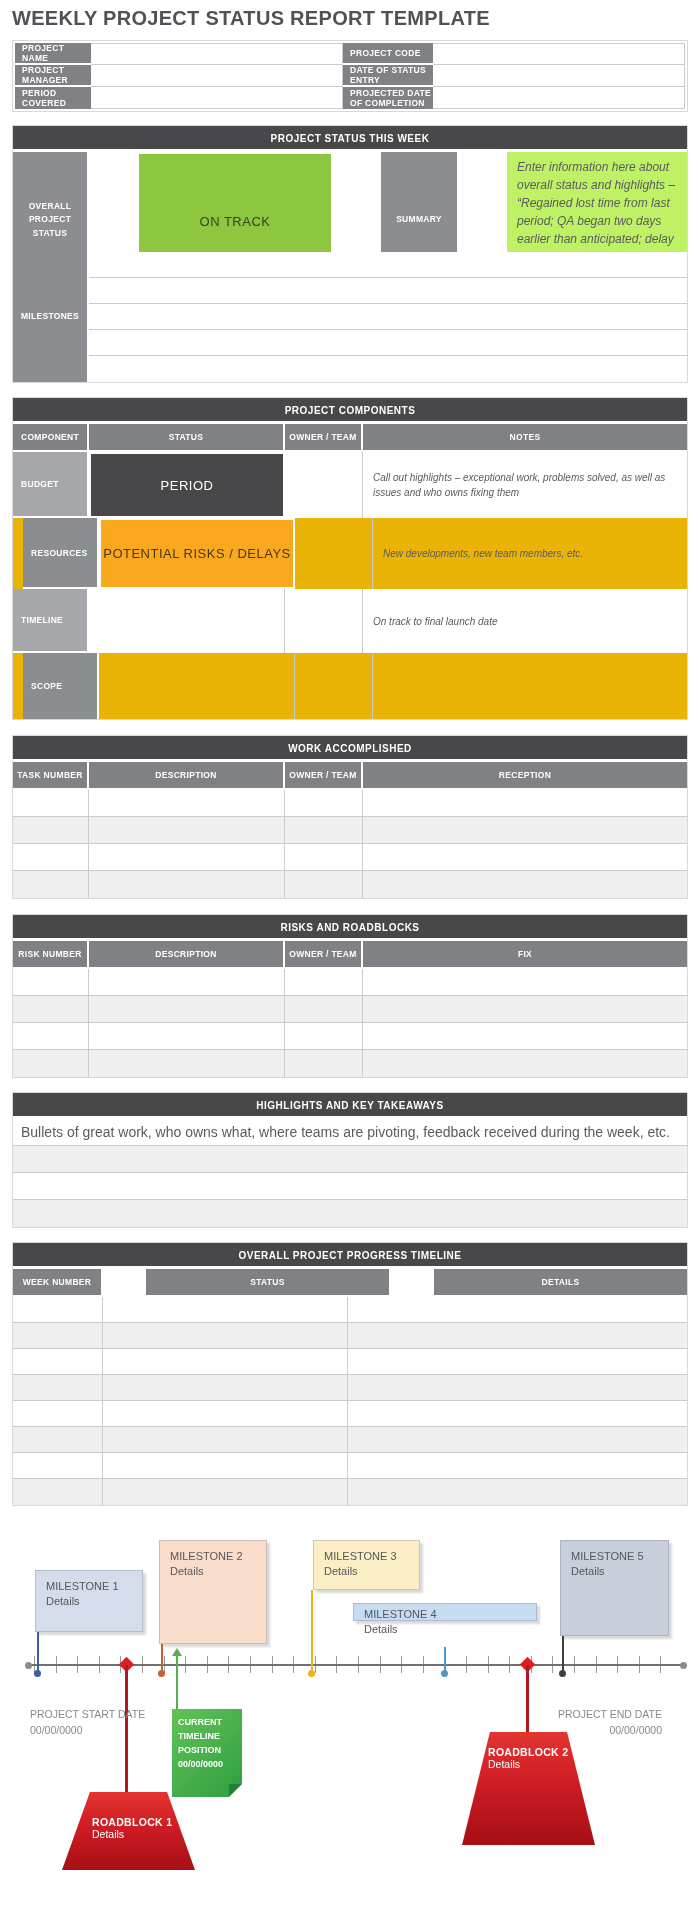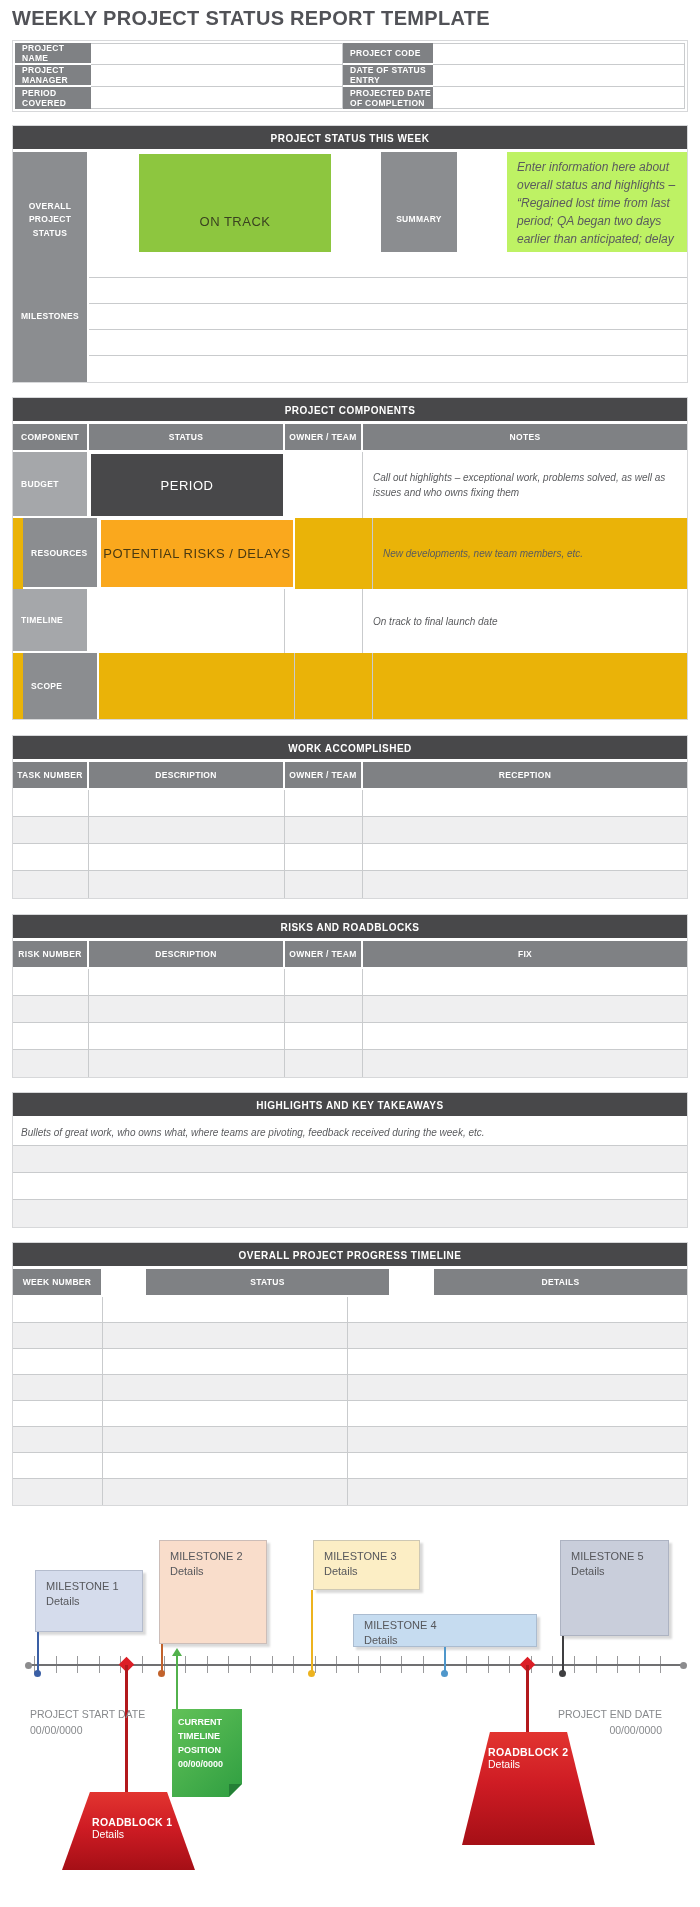--- a/index.html
+++ b/index.html
@@ -67,21 +67,21 @@
   .row-h1 { height: 66px; } .row-h2 { height: 71px; } .row-h3 { height: 64px; } .row-h4 { height: 66px; }
   .rowbg { background: #eab308; padding-left: 10px; }
   .comp-row .wbg { background: #fff; }
 
   
   .work-sec, .risks-sec { margin-top: 15px; }
   .work-rows .gen-row { grid-template-columns: 76px 196px 78px 1fr; height: 27px; }
 
   
   .hl-sec { margin-top: 14px; }
-  .hl-first { height: 27px; display: flex; align-items: center; padding: 0 8px; font-size: 10px; font-style: italic;
+  .hl-first { height: 27px; display: flex; align-items: center; padding: 0 8px; font-size: 14px; 
               color: #5a5b5e; border-bottom: 1px solid #c9cbcd; }
   .highlight-rows .gen-row { grid-template-columns: 1fr; height: 27px; }
 
   
   .prog-sec { margin-top: 14px; }
   .grid3 { display: grid; grid-template-columns: 90px 245px 1fr; gap: 43px; }
   .progress-rows .gen-row { grid-template-columns: 90px 245px 1fr; height: 26px; }
 
   
   .diagram { position: relative; height: 372px; margin-top: 16px; }
@@ -90,21 +90,21 @@
   .axis-dot { width: 7px; height: 7px; border-radius: 50%; background: #8c8c8e; top: 140px; }
   .ticks { left: 22px; width: 648px; top: 134px; height: 17px;
            background: repeating-linear-gradient(to right, #9a9a9c 0, #9a9a9c 1px, transparent 1px, transparent 21.6px); }
 
   .ms-box { border: 1px solid rgba(120,130,150,.35); box-shadow: 3px 3px 2px rgba(0,0,0,.15);
             font-size: 11px; line-height: 1.35; color: #56575b; }
   .ms-title { display: block; } .ms-details { display: block; }
   .ms1 { left: 23px; top: 48px; width: 108px; height: 62px; background: #d5dcec; padding: 8px 0 12px 10px; }
   .ms2 { left: 147px; top: 18px; width: 108px; height: 104px; background: #f9ddcb; padding: 8px 0 0 10px; }
   .ms3 { left: 301px; top: 18px; width: 107px; height: 50px; background: #fceec5; padding: 8px 0 0 10px; }
-  .ms4 { left: 341px; top: 92px; width: 184px; height: 33px; background: #c6dcf0; padding: 3px 0 0 10px; }
+  .ms4 { left: 341px; top: 81px; width: 184px; height: 18px; background: #c6dcf0; padding: 3px 0 0 10px; }
   .ms5 { left: 548px; top: 18px; width: 109px; height: 96px; background: #c9cedb; padding: 8px 0 0 10px; }
 
   .stem { width: 2px; }
   .stem1 { left: 25px; top: 110px; height: 42px; background: #3a5fa5; }
   .stem2 { left: 149px; top: 122px; height: 30px; background: #c2622c; }
   .stem3 { left: 299px; top: 68px; height: 84px; background: #edb31f; }
   .stem4 { left: 432px; top: 125px; height: 27px; background: #4f97cb; }
   .stem5 { left: 550px; top: 114px; height: 38px; background: #3f3f41; }
   .dot { width: 7px; height: 7px; border-radius: 50%; top: 148px; }
   .dot1 { left: 22px; background: #3a5fa5; } .dot2 { left: 146px; background: #c2622c; }

